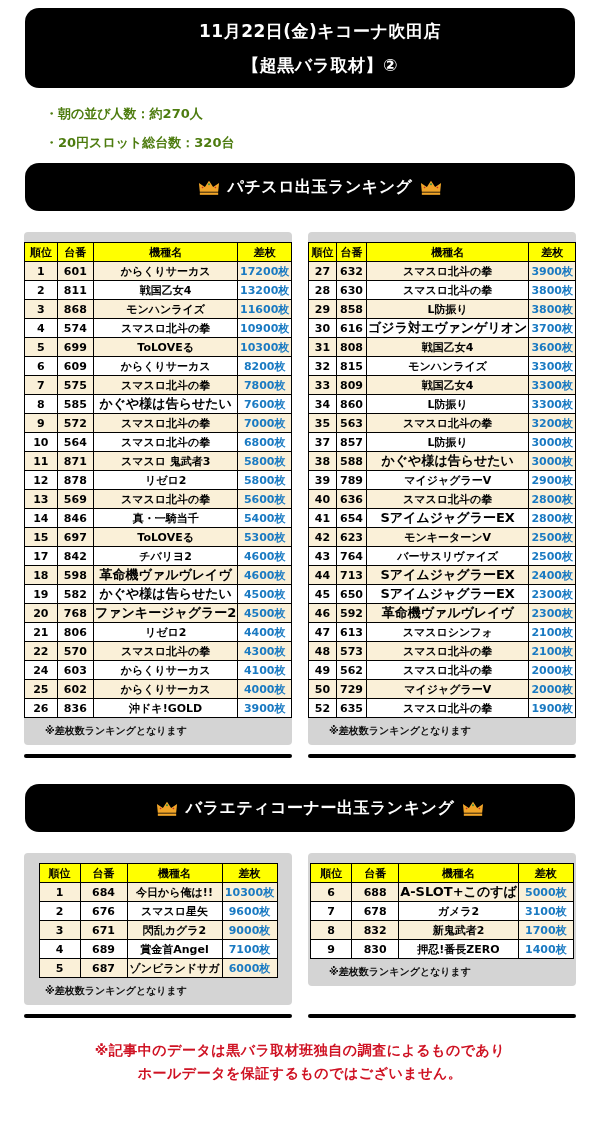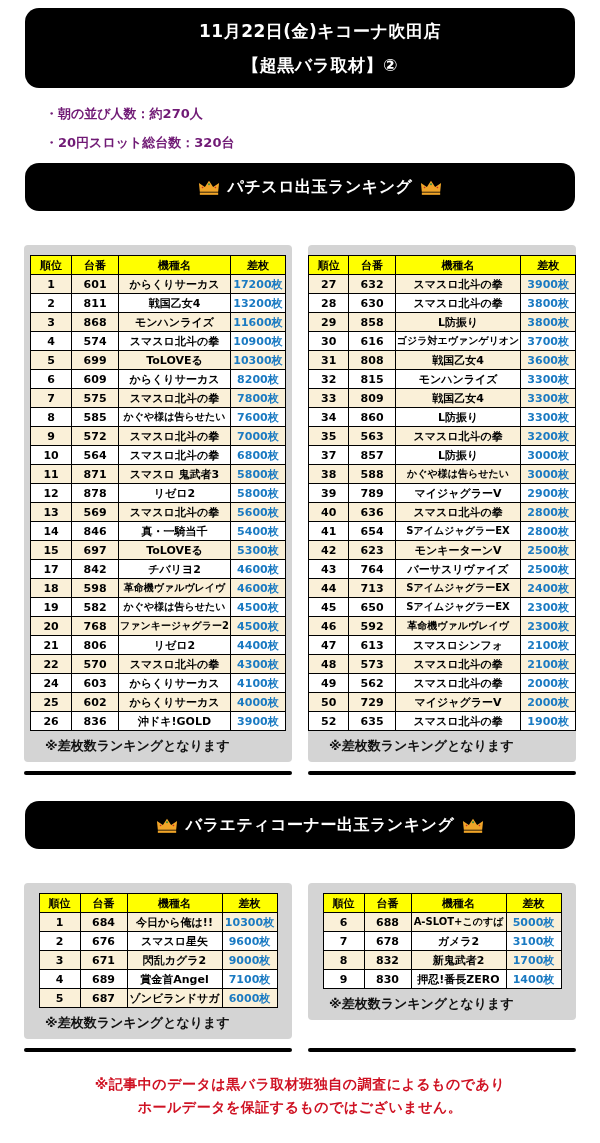--- a/index.html
+++ b/index.html
@@ -29,28 +29,28 @@
     font-size:17px;
     letter-spacing:0.5px;
   }
   .section-banner {
     height:48px;
     flex-direction:row;
     gap:8px;
     font-size:16px;
     letter-spacing:0.5px;
   }
-  .stats { margin:17px 0 0 45px; font-size:13px; color:#701a75; }
+  .stats { margin:17px 0 0 45px; font-size:13px; color:#4d7c0f; }
   .stat-item { margin-bottom:11px; }
   .panels {
     display:flex;
     justify-content:space-between;
     align-items:flex-start;
     padding:0 24px;
-    margin-top:34px;
+    margin-top:21px;
   }
   .panel {
     width:268px;
     background:#d4d4d4;
     border-radius:4px;
     padding:10px 0 7px 0;
     display:flex;
     flex-direction:column;
     align-items:center;
     box-sizing:border-box;
@@ -68,23 +68,23 @@
     white-space:nowrap;
   }
   .rank-table th { background:#ffff00; color:#000; }
   .rank-table th:nth-child(1), .rank-table td:nth-child(1) { width:38px; }
   .rank-table th:nth-child(2), .rank-table td:nth-child(2) { width:44px; }
   .rank-table th:nth-child(3), .rank-table td:nth-child(3) { width:92px; }
   .rank-table th:nth-child(4), .rank-table td:nth-child(4) { width:52px; }
   .rank-table tbody tr:nth-child(odd)  td { background:#faf0d8; }
   .rank-table tbody tr:nth-child(even) td { background:#ffffff; }
   .rank-table td:nth-child(4) { color:#1a7ac2; }
-  .rank-table td.shrink { font-size:10px; }
+  .rank-table td.shrink { font-size:13px; }
   .footnote {
-    font-size:13px;
+    font-size:10px;
     color:#111;
     align-self:flex-start;
     margin:6px 0 0 21px;
   }
   .rules {
     display:flex;
     justify-content:space-between;
     padding:0 24px;
     margin-top:9px;
   }

